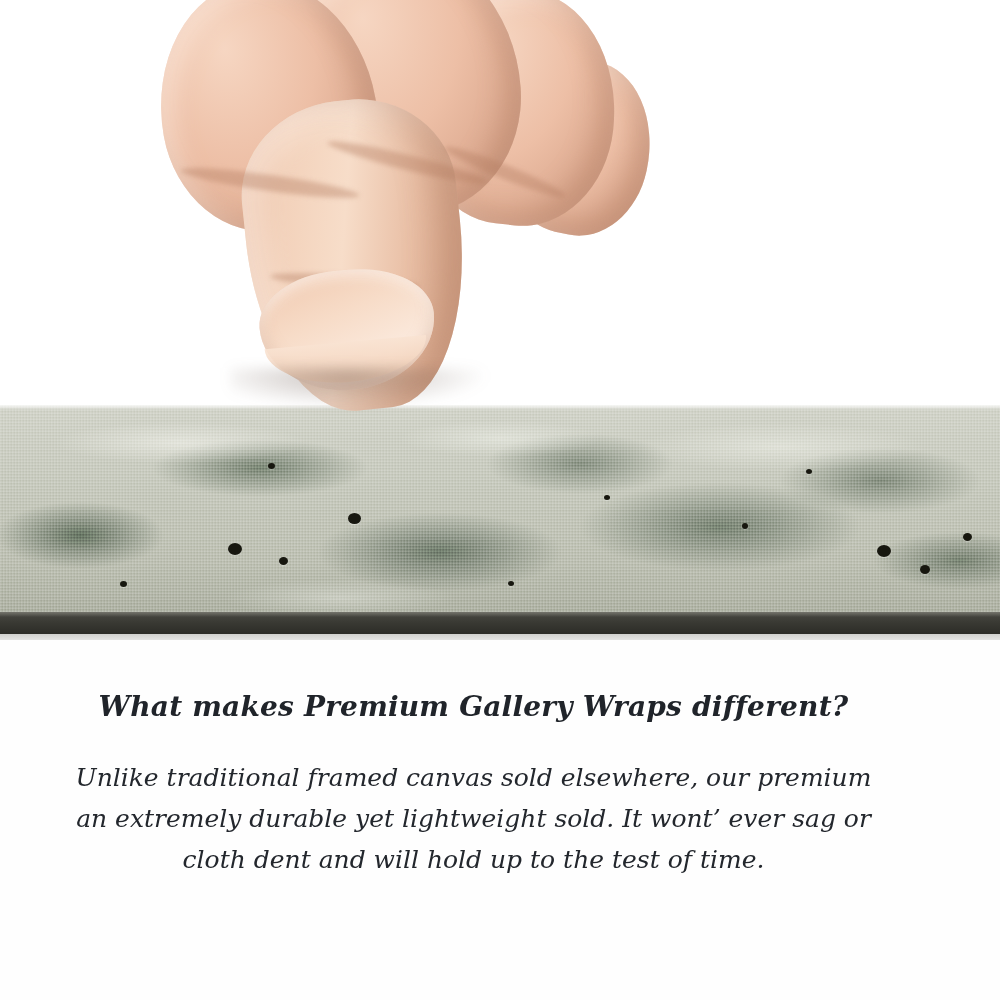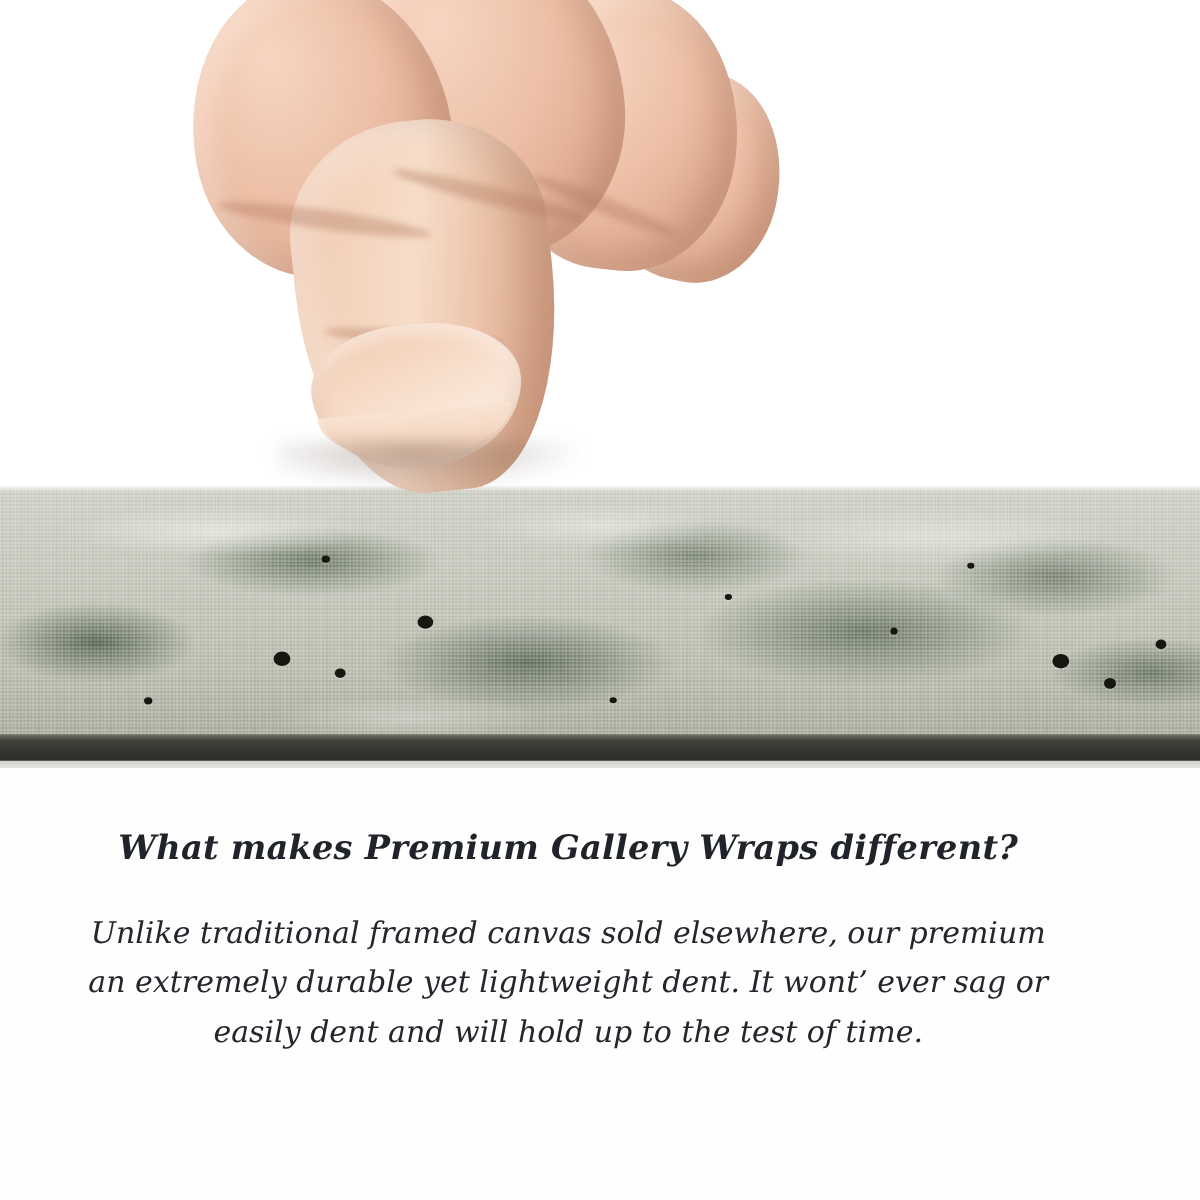--- a/index.html
+++ b/index.html
@@ -271,18 +271,18 @@
     <div class="fold-top"></div>
     <div class="panel-edge"></div>
     <div class="panel-edge-sheen"></div>
     <div class="panel-shadow"></div>
   </div>
 
   <div class="caption">
     <div class="caption-heading">What makes Premium Gallery Wraps different?</div>
     <div class="caption-body">
       <span class="line">Unlike traditional framed canvas sold elsewhere, our premium</span>
-      <span class="line">an extremely durable yet lightweight dent. It wont’ ever sag or</span>
-      <span class="line">easily dent and will hold up to the test of time.</span>
+      <span class="line">an extremely durable yet lightweight sold. It wont’ ever sag or</span>
+      <span class="line">cloth dent and will hold up to the test of time.</span>
     </div>
   </div>
 
 </div>
 
 </body></html>

